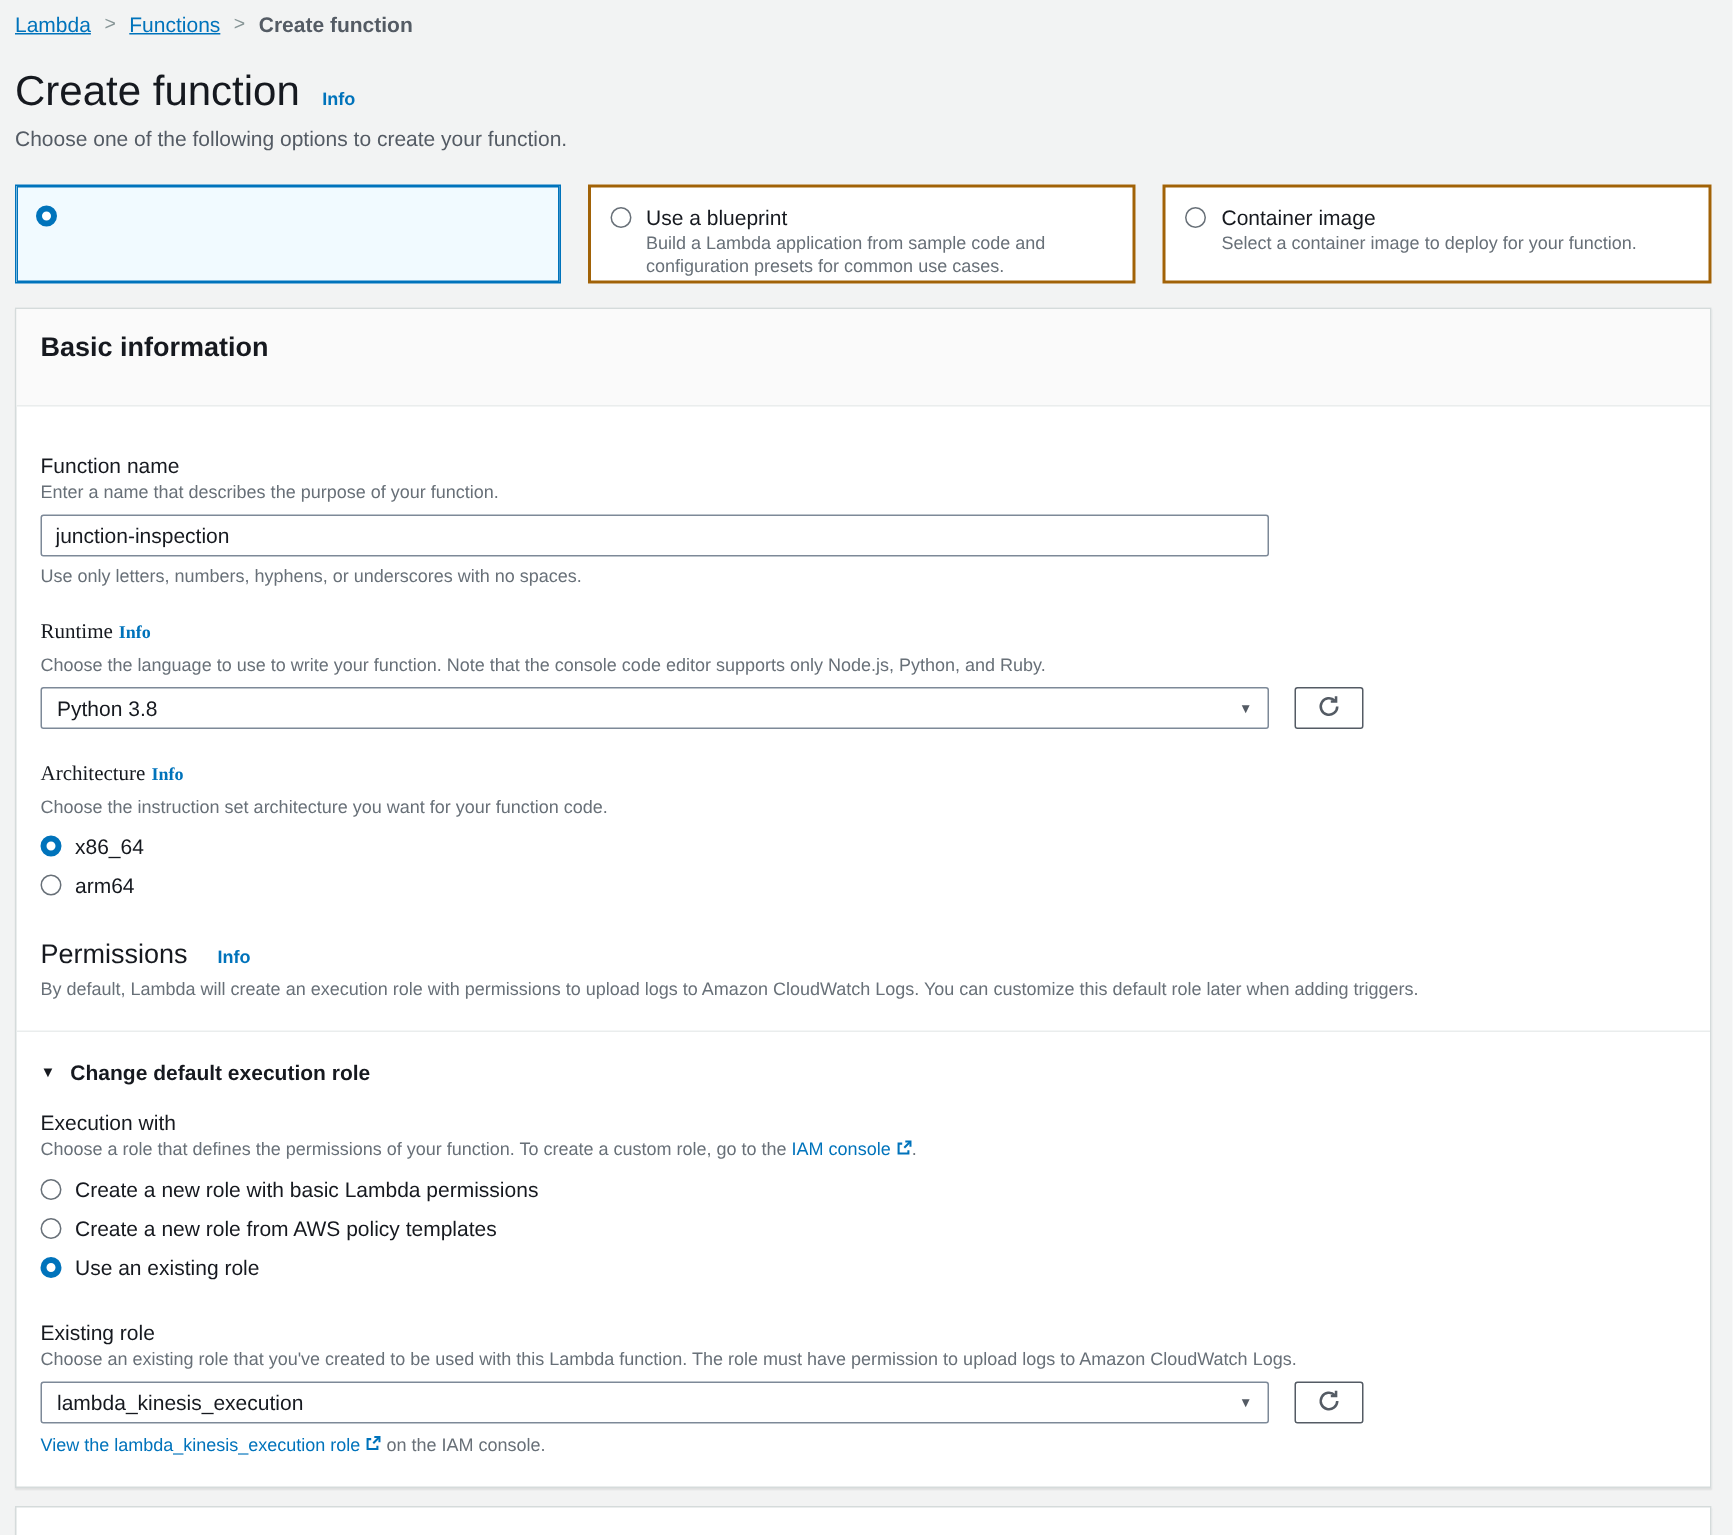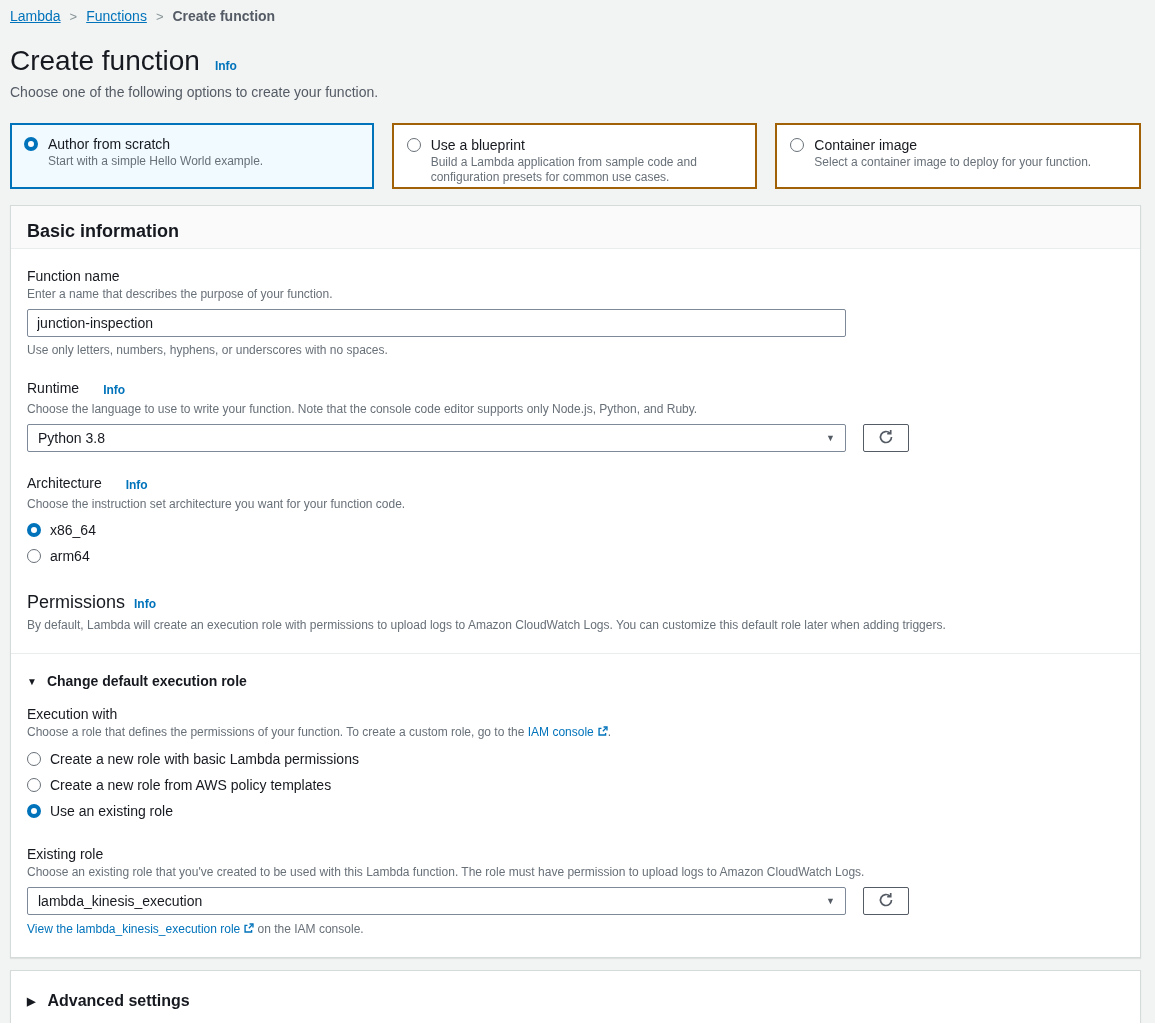--- a/index.html
+++ b/index.html
@@ -7,21 +7,21 @@
   body {
     width:1155px; min-height:1023px;
     background:#f2f3f3;
     font-family:"Liberation Sans", sans-serif;
     color:#16191f;
     -webkit-font-smoothing:antialiased;
   }
   .page { padding:8px 14px 0 10px; }
 
   
-  .breadcrumb { font-size:14px; margin-bottom:21px; display:flex; align-items:flex-end; }
+  .breadcrumb { font-size:14px; margin-bottom:21px; display:flex; align-items:flex-start; }
   .breadcrumb a { color:#0073bb; text-decoration:underline; cursor:pointer; }
   .breadcrumb .sep { color:#879596; margin:0 9px; font-size:13px; }
   .breadcrumb .current { color:#545b64; font-weight:bold; }
 
   
   .title-row { display:flex; align-items:baseline; gap:15px; margin-bottom:7px; }
   h1 { font-size:28px; font-weight:400; margin:0; color:#16191f; }
   .info-link { color:#0073bb; font-size:12px; font-weight:bold; text-decoration:none; cursor:pointer; }
   .subtitle { font-size:14px; color:#545b64; margin:0 0 23px 0; }
 
@@ -32,49 +32,49 @@
   .tile-title { font-size:14px; line-height:18px; margin-bottom:1px; }
   .tile-desc { font-size:12px; line-height:15px; color:#687078; }
 
   
   .radio { width:14px; height:14px; border-radius:50%; border:1px solid #687078; background:#fff; flex:none; display:inline-block; }
   .radio.checked { border:4.5px solid #0073bb; }
   .tile .radio { margin-top:2px; }
 
   
   .card { background:#fff; border:1px solid #d5dbdb; box-shadow:0 1px 1px rgba(0,0,0,0.08); }
-  .card-header { background:#fafafa; border-bottom:1px solid #eaeded; padding:15px 16px 6px; }
+  .card-header { background:#fafafa; border-bottom:1px solid #eaeded; padding:15px 16px 28px; }
   .card-header h2 { font-size:18px; margin:0; font-weight:bold; }
   .card-body { padding:19px 16px 20px; }
 
   .field-label { font-size:14px; color:#16191f; margin-bottom:3px; }
-  .label-row { display:flex; align-items:center; gap:24px; margin-bottom:3px; }
+  .label-row { display:flex; align-items:flex-start; gap:4px; margin-bottom:3px;font-family:Liberation Serif, serif; }
   .desc { font-size:12px; color:#687078; margin-bottom:7px; line-height:15px; }
   .hint { font-size:12px; color:#687078; margin-top:6px; }
 
   input.text {
     width:819px; height:28px; border:1px solid #7d8998; border-radius:2px;
     padding:0 9px; font-family:"Liberation Sans", sans-serif; font-size:14px; color:#16191f; background:#fff;
   }
   .control-row { display:flex; align-items:center; gap:17px; }
   .select {
     width:819px; height:28px; border:1px solid #7d8998; border-radius:2px; background:#fff;
     display:flex; align-items:center; justify-content:space-between; padding:0 10px; font-size:14px; cursor:pointer;
   }
   .caret { color:#545b64; font-size:9px; line-height:1; }
   .refresh-btn {
     width:46px; height:28px; border:1px solid #545b64; border-radius:2px; background:#fff;
     color:#545b64; display:flex; align-items:center; justify-content:center; cursor:pointer; padding:0;
   }
 
   .radio-option { display:flex; align-items:center; gap:9px; font-size:14px; margin-top:10px; cursor:pointer; }
   .field { margin-top:23px; }
-  .field:first-child { margin-top:0; }
-
-  .section-h-row { display:flex; align-items:baseline; gap:9px; margin-top:28px; margin-bottom:5px; }
+  .field:first-child { margin-top:12px; }
+
+  .section-h-row { display:flex; align-items:baseline; gap:20px; margin-top:28px; margin-bottom:5px; }
   .section-h { font-size:18px; font-weight:400; margin:0; }
 
   .full-divider { border:none; border-top:1px solid #eaeded; margin:0; }
 
   .expander { display:flex; align-items:center; gap:10px; font-size:14px; font-weight:bold; cursor:pointer; margin-bottom:17px; }
   .tri { font-size:10px; color:#16191f; }
 
   .inline-link { color:#0073bb; text-decoration:none; cursor:pointer; }
   .ext-icon { display:inline-block; vertical-align:-1px; margin-left:3px; color:#0073bb; }
 
@@ -100,24 +100,20 @@
 
   <div class="title-row">
     <h1>Create function</h1>
     <a class="info-link">Info</a>
   </div>
   <p class="subtitle">Choose one of the following options to create your function.</p>
 
   <div class="tiles">
     <div class="tile selected">
       <span class="radio checked"></span>
-      <div>
-        <div class="tile-title">Author from scratch</div>
-        <div class="tile-desc">Start with a simple Hello World example.</div>
-      </div>
     </div>
     <div class="tile">
       <span class="radio"></span>
       <div>
         <div class="tile-title">Use a blueprint</div>
         <div class="tile-desc">Build a Lambda application from sample code and configuration presets for common use cases.</div>
       </div>
     </div>
     <div class="tile">
       <span class="radio"></span>

